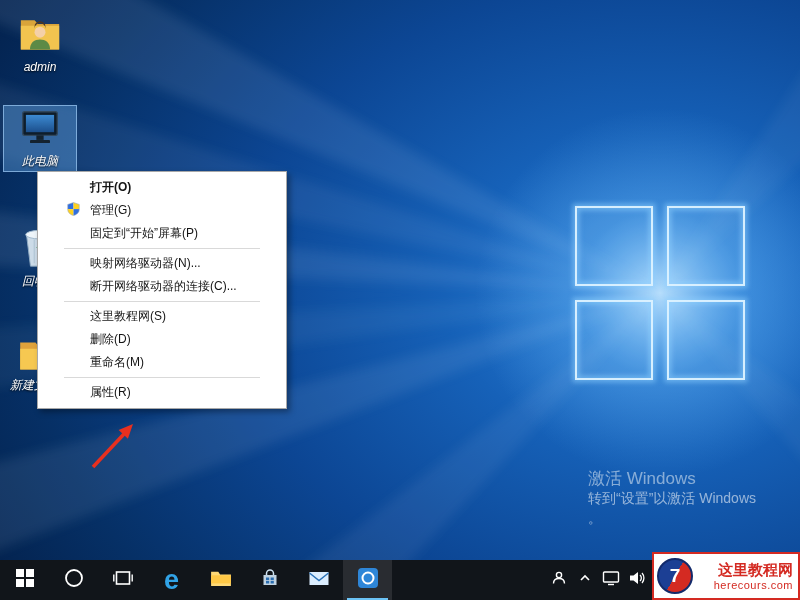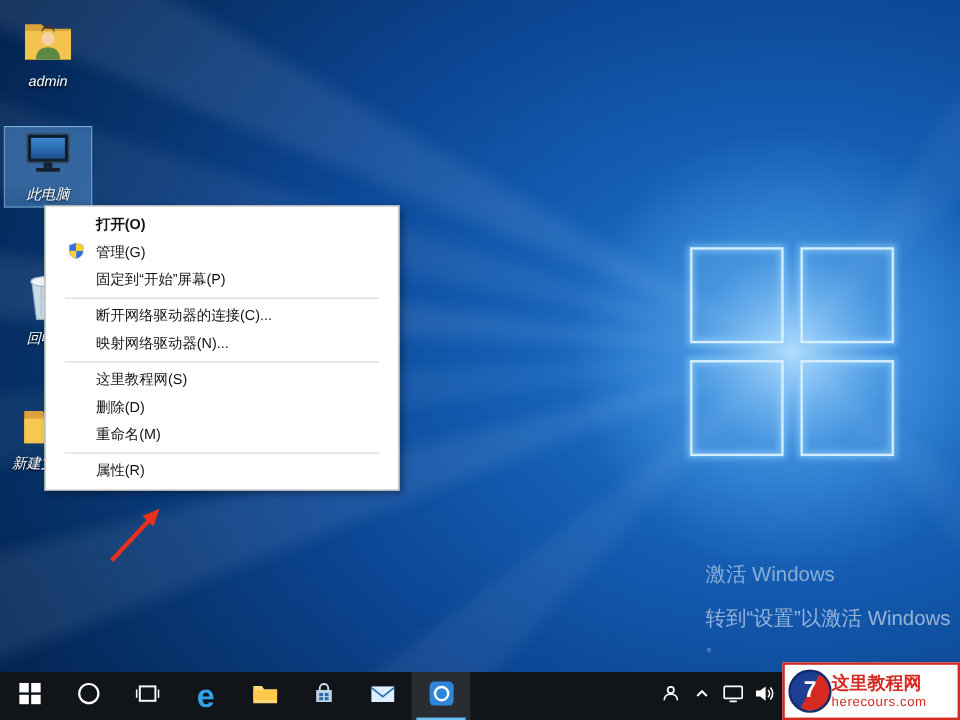--- a/index.html
+++ b/index.html
@@ -8,56 +8,56 @@
   .wall{position:absolute;left:0;top:0;z-index:0;}
 
   
   .cell{position:absolute;left:4px;width:72px;padding:3px 0;display:flex;flex-direction:column;
         align-items:center;z-index:2;font-style:italic;}
   .cell .lbl{margin-top:2px;font-size:12px;color:#fff;text-shadow:0 1px 2px rgba(0,0,0,.9);
              text-align:center;line-height:13px;white-space:nowrap;}
   .cell.selected{background:rgba(98,161,224,.42);outline:1px solid rgba(152,200,245,.8);}
 
   
-  .menu{position:absolute;left:37px;top:171px;width:296px;background:#fff;
+  .menu{position:absolute;left:37px;top:171px;width:250px;background:#fff;
         border:1px solid #a8a8a8;box-shadow:3px 3px 6px rgba(0,0,0,.35);
-        padding:4px 8px;z-index:5;box-sizing:border-box;}
+        padding:4px 18px;z-index:5;box-sizing:border-box;}
   .mi{height:23px;display:flex;align-items:center;font-size:12px;color:#141414;cursor:default;}
   .mi .gut{width:34px;flex:none;display:flex;align-items:center;justify-content:center;}
   .mi.bold{font-weight:bold;}
   .sep{height:1px;background:#d9d9d9;margin:3px 8px;}
 
   
   .arrow{position:absolute;left:75px;top:412px;z-index:6;}
 
   
   .activation{position:absolute;left:588px;top:467px;z-index:1;}
   .act1{font-size:17px;color:rgba(230,238,246,.55);}
-  .act2{font-size:17px;margin-top:14px;color:rgba(230,238,246,.62);}
+  .act2{font-size:14px;margin-top:0;color:rgba(230,238,246,.62);}
   .act3{font-size:13.5px;margin-top:2px;color:rgba(230,238,246,.62);}
 
   
   .taskbar{position:absolute;left:0;bottom:0;width:800px;height:40px;background:#11151a;
            display:flex;align-items:stretch;z-index:10;}
   .tbtn{width:49px;display:flex;align-items:center;justify-content:center;position:relative;}
   .tbtn.active{background:rgba(255,255,255,.10);}
   .tbtn.active::after{content:"";position:absolute;left:4px;right:4px;bottom:0;height:2px;background:#6cc3f5;}
   .edge-e{color:#31a3e7;font-weight:bold;font-size:27px;line-height:1;}
   .tray{margin-left:auto;display:flex;align-items:center;padding-right:150px;}
   .tray .tbtn{width:26px;}
 
   
   .watermark{position:absolute;right:0;bottom:0;width:148px;height:48px;background:#fff;
              border:2px solid #d42a22;box-sizing:border-box;display:flex;align-items:center;
              z-index:20;padding:2px 5px 2px 3px;}
   .wm-logo{width:36px;height:36px;border-radius:50%;flex:none;
            background:conic-gradient(from 210deg,#1c3f94 0 50%,#d42a22 0);
            border:2px solid #132a6b;box-sizing:border-box;color:#fff;font-weight:bold;
            font-size:19px;display:flex;align-items:center;justify-content:center;}
-  .wm-text{flex:1;}
+  .wm-text{flex:1;text-align:right;}
   .wm-title{color:#d42a22;font-weight:bold;font-size:15px;line-height:18px;}
   .wm-url{color:#d42a22;font-size:11px;letter-spacing:.5px;}
 </style>
 </head>
 <body>
 
 <div id="screen">
 
   <svg class="wall" width="800" height="600" viewBox="0 0 800 600">
     <defs>
@@ -191,25 +191,25 @@
       </span>
       <span>管理(G)</span>
     </div>
     <div class="mi">
       <span class="gut"></span>
       <span>固定到“开始”屏幕(P)</span>
     </div>
     <div class="sep"></div>
     <div class="mi">
       <span class="gut"></span>
+      <span>映射网络驱动器(N)...</span>
+    </div>
+    <div class="mi">
+      <span class="gut"></span>
       <span>断开网络驱动器的连接(C)...</span>
-    </div>
-    <div class="mi">
-      <span class="gut"></span>
-      <span>映射网络驱动器(N)...</span>
     </div>
     <div class="sep"></div>
     <div class="mi">
       <span class="gut"></span>
       <span>这里教程网(S)</span>
     </div>
     <div class="mi">
       <span class="gut"></span>
       <span>删除(D)</span>
     </div>

